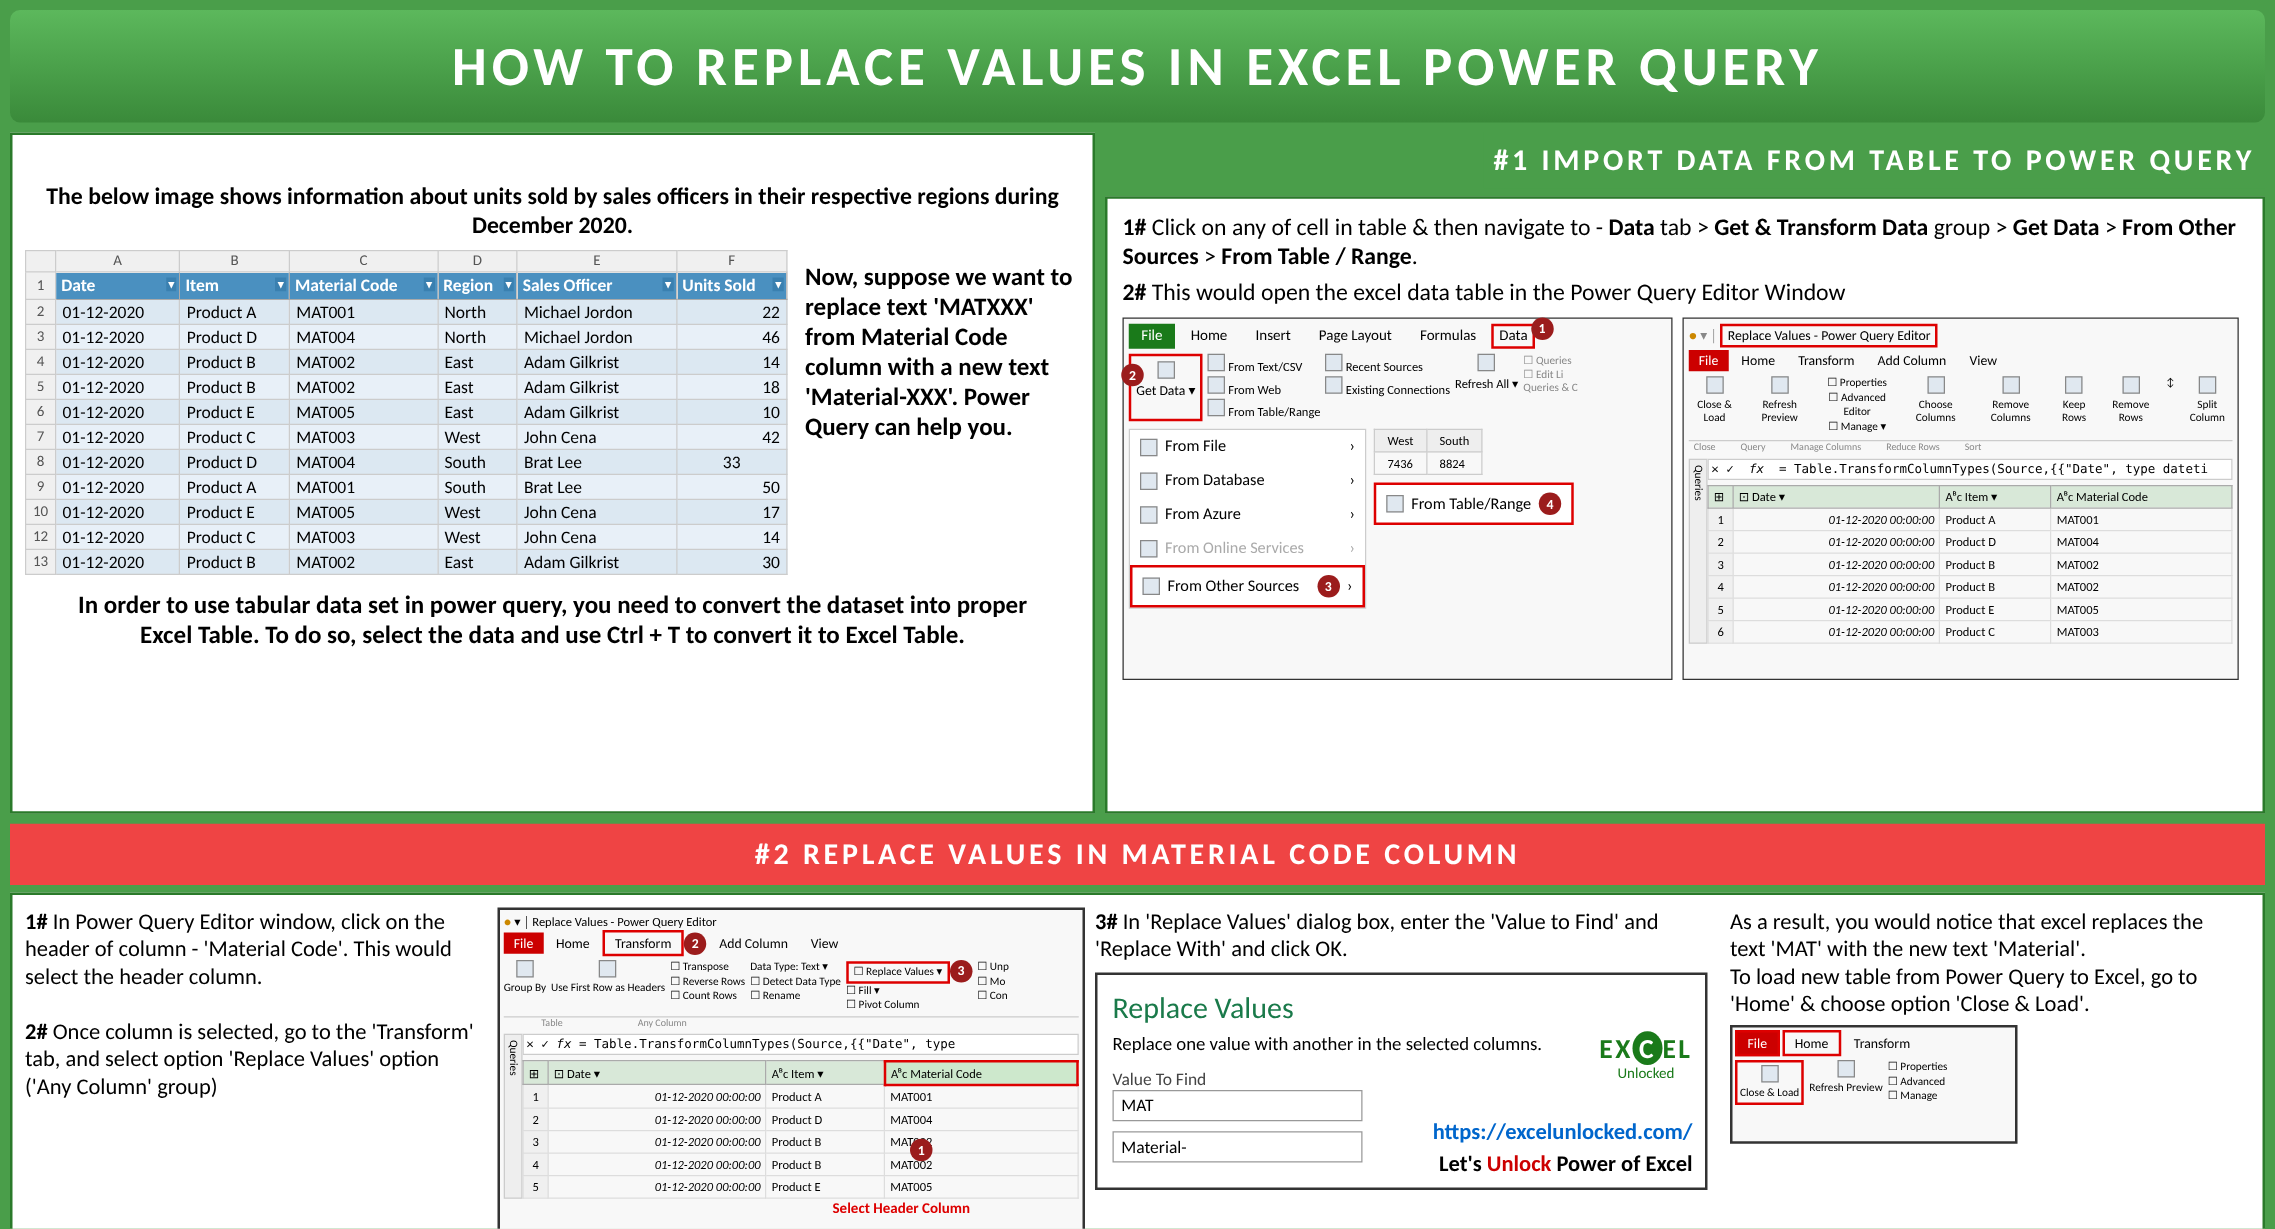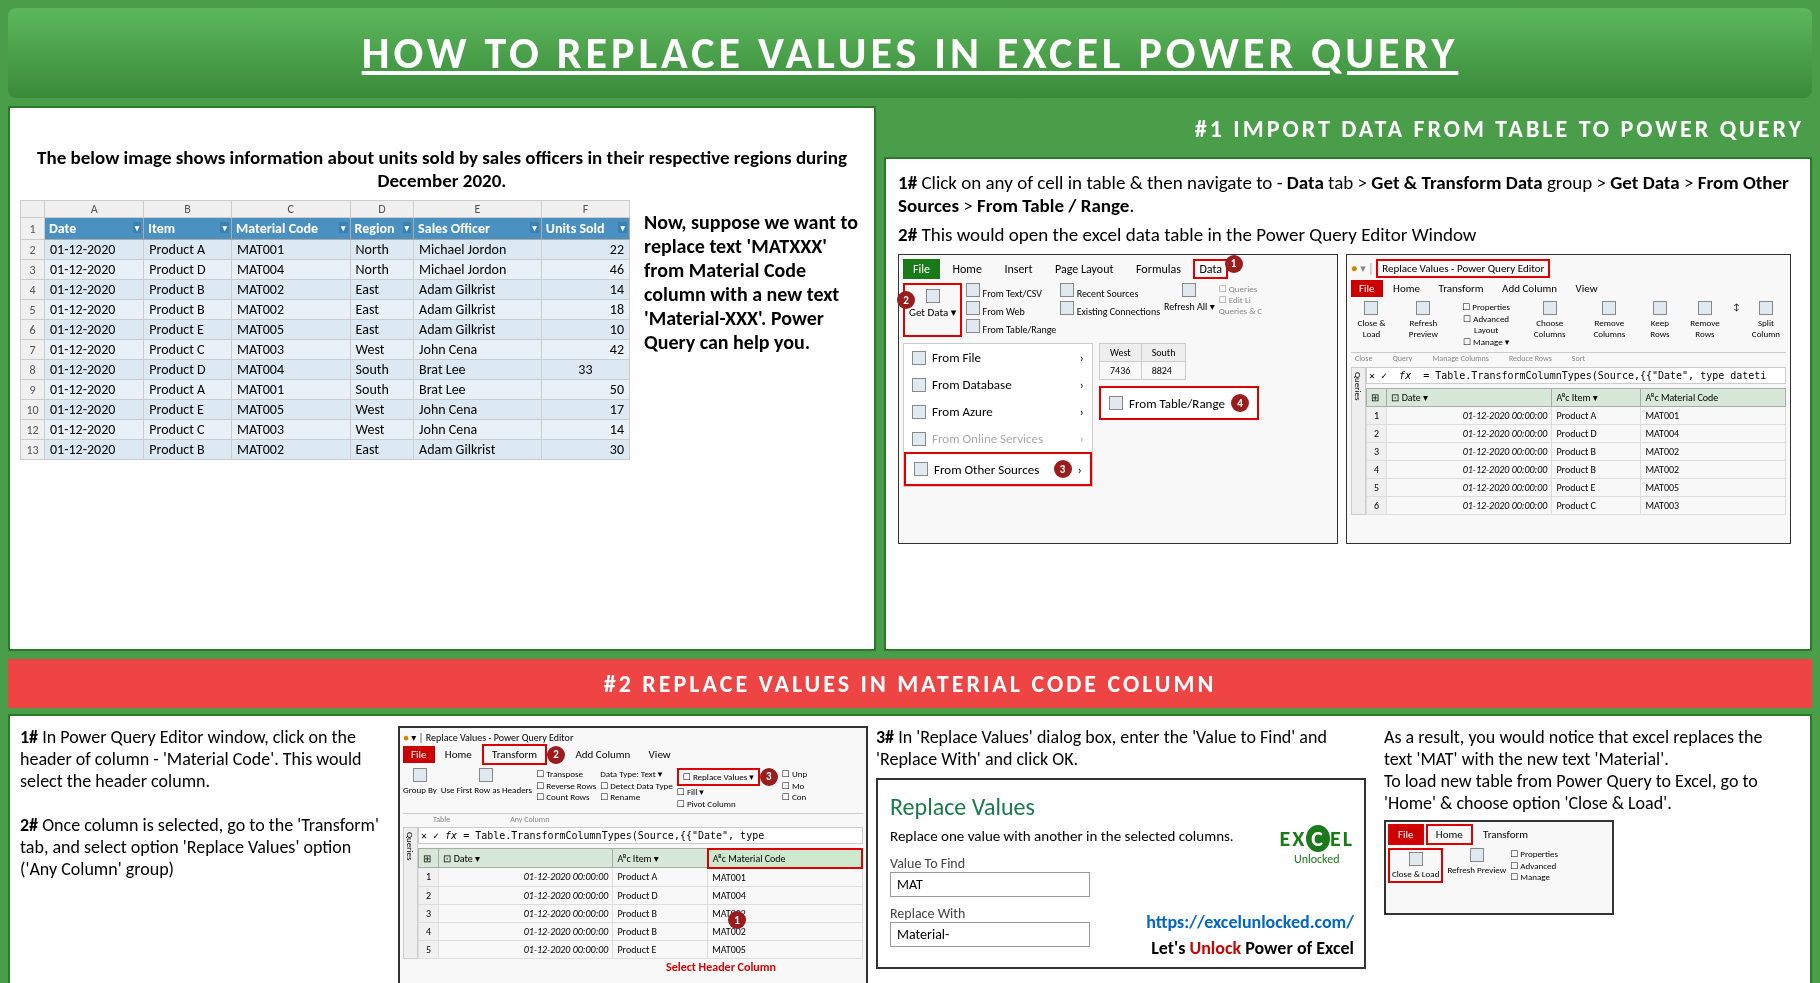--- a/index.html
+++ b/index.html
@@ -14,21 +14,20 @@
   .main-title {
     background: linear-gradient(to bottom, #5cb85c, #3a8a3a);
     color: white;
     font-size: 44px;
     font-weight: bold;
     text-align: center;
     padding: 18px;
     letter-spacing: 4px;
     border-radius: 8px;
     margin-bottom: 8px;
-    text-decoration: underline;
   }
   .row1 { display: flex; gap: 8px; margin-bottom: 8px; }
   .panel-left {
     background: white;
     border: 2px solid #2a7a2a;
     padding: 10px;
     width: 870px;
     height: 545px;
   }
   .intro-text {
@@ -241,20 +240,21 @@
               <td class="data">Product B</td>
               <td class="data">MAT002</td>
               <td class="data">East</td>
               <td class="data">Adam Gilkrist</td>
               <td class="data" style="text-align:right">30</td>
             </tr>
       </tbody>
         </table>
       <div class="side-note">Now, suppose we want to replace text 'MATXXX' from Material Code column with a new text 'Material-XXX'. Power Query can help you.</div>
     </div>
+    <div class="convert-note">In order to use tabular data set in power query, you need to convert the dataset into proper Excel Table. To do so, select the data and use Ctrl + T to convert it to Excel Table.</div>
   </div>
 
   <div class="panel-right">
     <div class="section-header">#1 IMPORT DATA FROM TABLE TO POWER QUERY</div>
     <div class="step-panel">
       <div class="step-text">
         <b>1#</b><span> Click on any of cell in table &amp; then navigate to - </span>
         <b>Data</b><span> tab &gt; </span>
         <b>Get &amp; Transform Data</b><span> group &gt; </span>
         <b>Get Data</b><span> &gt; </span>
@@ -353,21 +353,21 @@
             <span class="pq-tab file">File</span>
             <span class="pq-tab">Home</span>
             <span class="pq-tab">Transform</span>
             <span class="pq-tab">Add Column</span>
             <span class="pq-tab">View</span>
           </div>
           <div style="display:flex;gap:6px;font-size:9px;padding:4px 0;border-bottom:1px solid #ccc;text-align:center">
             <div><span class="icon-sq"></span><br><span>Close &amp; Load</span></div>
             <div><span class="icon-sq"></span><br><span>Refresh Preview</span></div>
             <div style="line-height:1.3">
-              ☐ <span>Properties</span><br>☐ <span>Advanced Layout</span><br>☐ <span>Manage</span> ▾
+              ☐ <span>Properties</span><br>☐ <span>Advanced Editor</span><br>☐ <span>Manage</span> ▾
             </div>
             <div><span class="icon-sq"></span><br><span>Choose Columns</span></div>
             <div><span class="icon-sq"></span><br><span>Remove Columns</span></div>
             <div><span class="icon-sq"></span><br><span>Keep Rows</span></div>
             <div><span class="icon-sq"></span><br><span>Remove Rows</span></div>
             <div>↕</div>
             <div><span class="icon-sq"></span><br><span>Split Column</span></div>
           </div>
           <div style="display:flex;font-size:8px;color:#888;gap:20px;padding:0 4px">
             <span>Close</span>
@@ -512,21 +512,20 @@
       <div class="sel-callout" style="right:90px;bottom:50px">Select Header Column</div>
     </div>
   </div>
   <div class="col colC">
     <p><b>3#</b><span> In 'Replace Values' dialog box, enter the 'Value to Find' and 'Replace With' and click OK.</span></p>
     <div class="dialog-box" style="position:relative">
       <div class="dialog-title">Replace Values</div>
       <div class="dialog-sub">Replace one value with another in the selected columns.</div>
       <div class="dialog-field-label">Value To Find</div>
       <div class="dialog-input">MAT</div>
-      <div class="dialog-field-label">Replace With</div>
       <div class="dialog-input">Material-</div>
       <div class="logo-area">
         <div class="logo-text"><span>EX</span><span style="background:#1a7a1a;color:white;border-radius:50%;padding:0 5px">C</span><span>EL</span></div>
         <div style="font-size:12px;color:#1a7a1a">Unlocked</div>
       </div>
       <div style="position:absolute;right:10px;bottom:34px"><a class="url">https://excelunlocked.com/</a></div>
       <div class="unlock-text" style="position:absolute;right:10px;bottom:8px">
         <span>Let's </span><span class="u">Unlock</span><span> Power of Excel</span>
       </div>
     </div>

